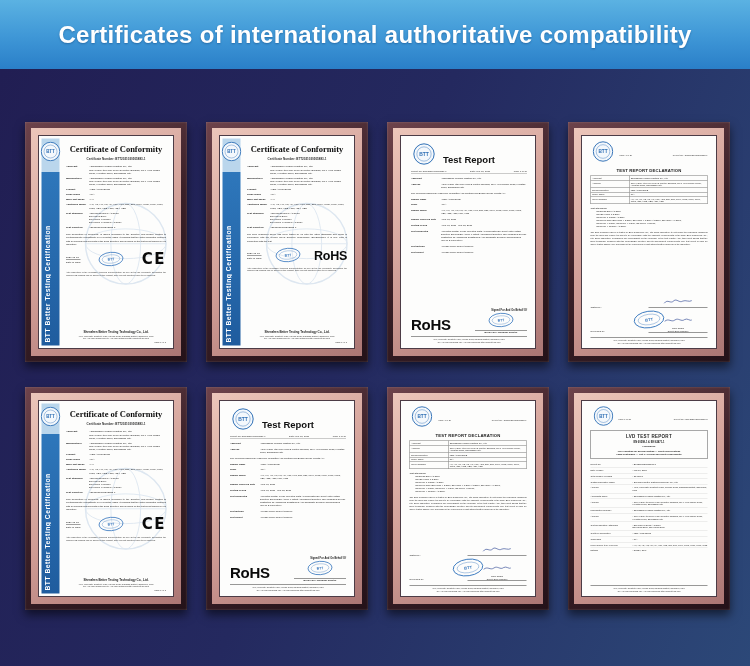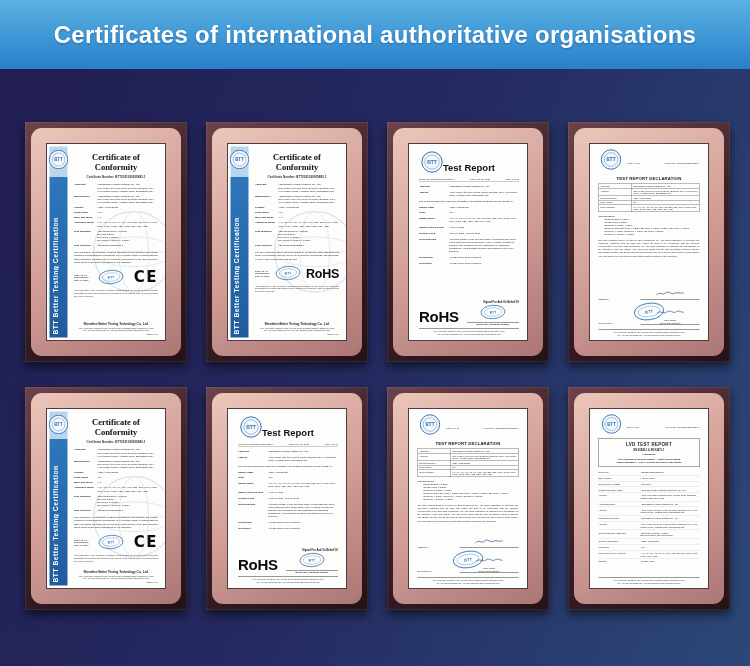--- a/index.html
+++ b/index.html
@@ -14,21 +14,21 @@
 
   
   .board { height:597px; background:linear-gradient(112deg,#211e53 0%,#24295f 46%,#2c4878 100%);
            padding:53px 20px 0 25px; }
   .rowgrid { display:grid; grid-template-columns:repeat(4,162px); column-gap:19px; }
   .row1 { height:240px; }
   .row2 { height:223px; margin-top:25px; }
 
   .frame { background:linear-gradient(150deg,#6e434b 0%,#3a2028 48%,#241219 100%);
            padding:6px; display:flex; box-shadow:0 5px 9px rgba(0,0,0,.55), inset 0 0 2px rgba(255,255,255,.28); }
-  .mat { flex:1; background:linear-gradient(150deg,#ecc6ba 0%,#cf9b94 55%,#ab7674 100%); padding:15px; display:flex;border-radius:11px; }
+  .mat { flex:1; background:linear-gradient(150deg,#ecc6ba 0%,#cf9b94 55%,#ab7674 100%); padding:7px; display:flex; }
   .paper { flex:1; background:#fdfdfc; border:1px solid #4c3c46; position:relative; overflow:hidden; }
   .zoom { position:absolute; left:0; top:0; width:200%; height:200%; transform:scale(.5);
           transform-origin:0 0; color:#222; }
 
   .badge { display:block; }
   .ml { white-space:pre-line; }
 
   
   .a-side { position:absolute; left:5px; top:5px; bottom:5px; width:36px;
             background:linear-gradient(180deg,#bad6ec 0%,#bad6ec 16%,#2e77bb 16%,#1f5c9e 100%); }
@@ -116,21 +116,21 @@
   .d-val { flex:1; white-space:pre-line; }
   .d-val::before { content:":\00a0 "; }
   .d-footer { margin-top:auto; border-top:.9px solid #333; font-size:4px; text-align:center; padding-top:2px; color:#333; }
 </style>
 </head>
 <body>
 
 <div class="stage">
 
   <div class="banner">
-    <div class="ttl">Certificates of international authoritative organisations</div>
+    <div class="ttl">Certificates of international authoritative compatibility</div>
   </div>
 
   <div class="board">
 
     <div class="rowgrid row1">
 
       <div class="frame">
         <div class="mat">
           <div class="paper" id="paperA">
             <div class="zoom">

